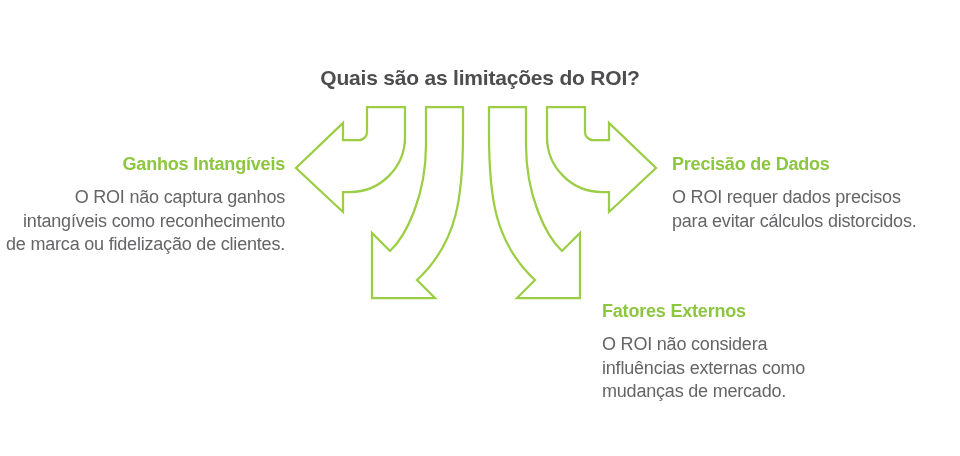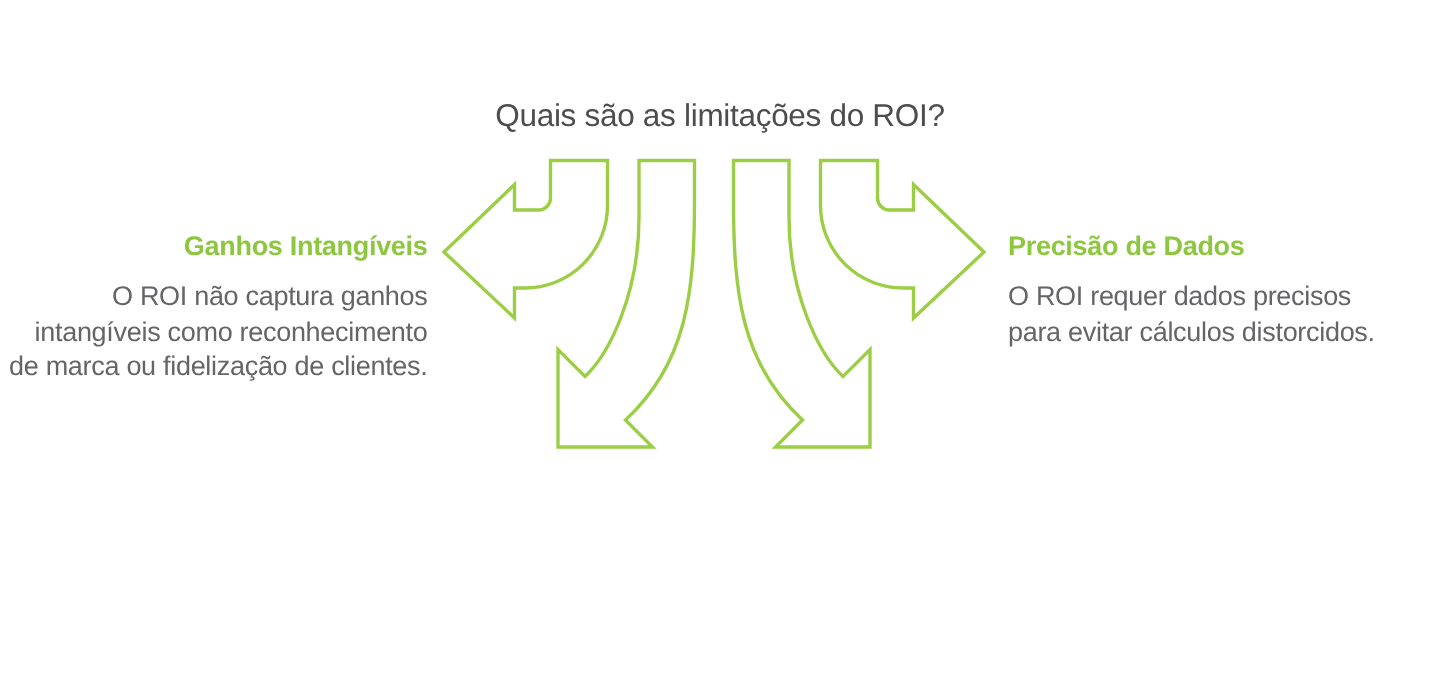--- a/index.html
+++ b/index.html
@@ -6,21 +6,21 @@
   .canvas{
     position:relative;
     width:960px;height:456px;
     background:#fff;
     overflow:hidden;
     font-family:"Liberation Sans","DejaVu Sans",sans-serif;
   }
   .title{
     position:absolute;top:66px;left:0;right:0;
     text-align:center;
-    font-size:21px;font-weight:normal;
+    font-size:21px;font-weight:bold;
     letter-spacing:-0.2px;
     color:var(--title_gray);
   }
   .arrows-svg{position:absolute;top:0;left:0;}
   .arrows-svg path{
     fill:#ffffff;
     stroke:var(--arrow_green);
     stroke-width:2.25;
     stroke-linejoin:miter;
   }
@@ -69,14 +69,18 @@
     <div class="heading">Ganhos Intangíveis</div>
     <p class="body">O ROI não captura ganhos intangíveis como reconhecimento de marca ou fidelização de clientes.</p>
   </div>
 
   <div class="block tr align-left">
     <div class="heading">Precisão de Dados</div>
     <p class="body">O ROI requer dados precisos para evitar cálculos distorcidos.</p>
   </div>
 
 
+  <div class="block br align-left">
+    <div class="heading">Fatores Externos</div>
+    <p class="body">O ROI não considera influências externas como mudanças de mercado.</p>
+  </div>
 
 </div>
 
 </body></html>

